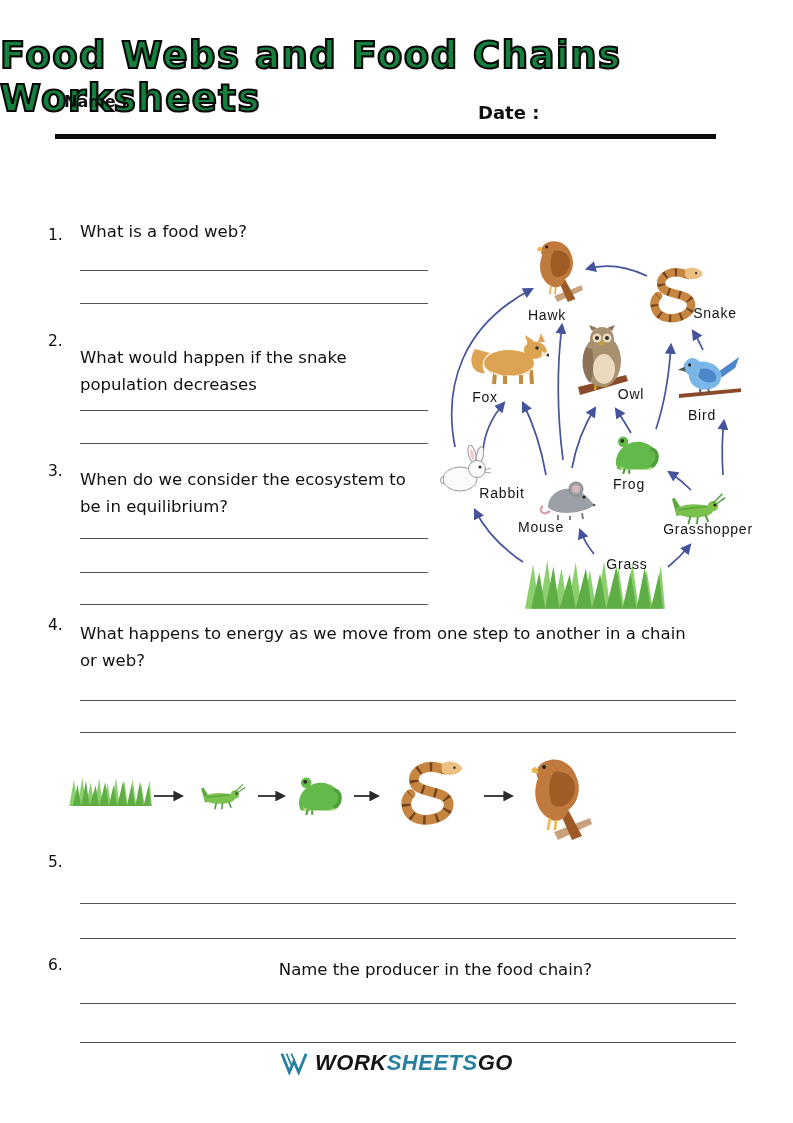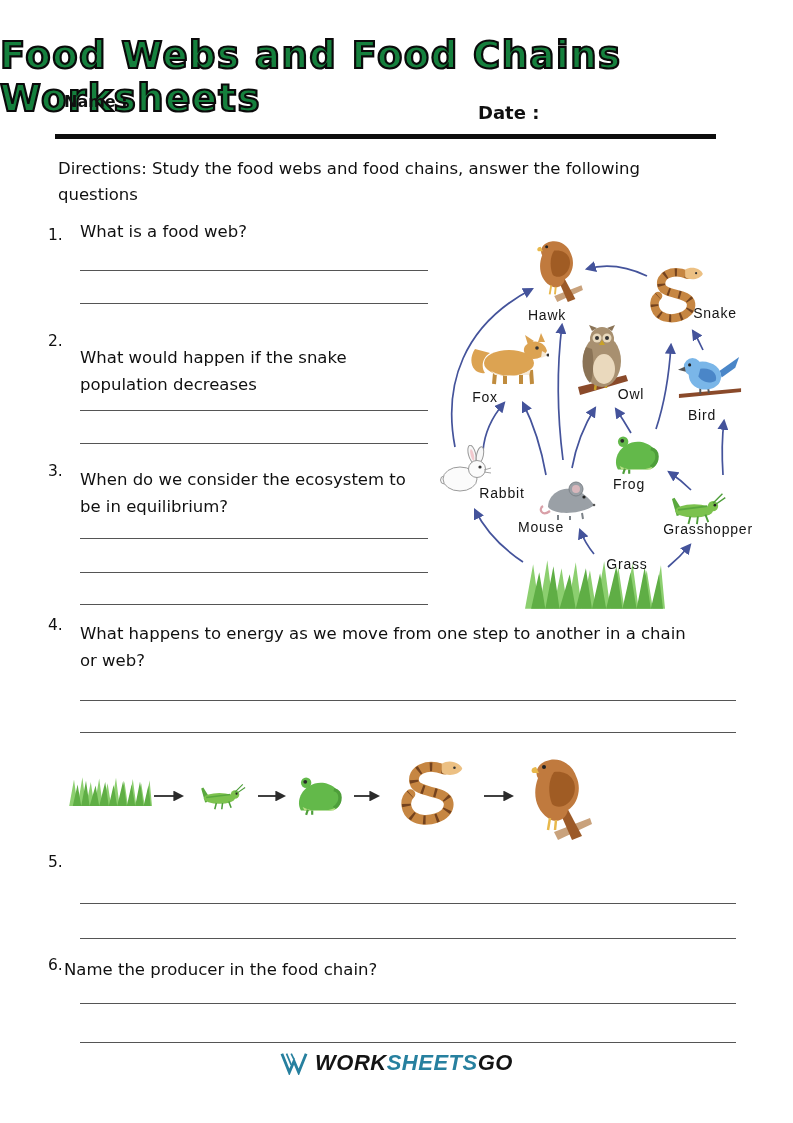--- a/index.html
+++ b/index.html
@@ -17,21 +17,21 @@
   .date-label  { position:absolute; left:478px; top:102px; font-size:18px; font-weight:700; }
   .header-rule { position:absolute; left:55px; top:134px; width:661px; height:5px; background:#0d0d0d; }
   .directions  { position:absolute; left:58px; top:156px; font-size:16.5px; line-height:26px; }
   .qnum  { position:absolute; font-size:15.5px; }
   .qtext { position:absolute; font-size:16.5px; line-height:27px; }
   .q1n {left:48px; top:226px;}  .q1t {left:80px; top:218px; width:400px;}
   .q2n {left:48px; top:332px;}  .q2t {left:80px; top:344px; width:360px;}
   .q3n {left:48px; top:462px;}  .q3t {left:80px; top:466px; width:380px;}
   .q4n {left:48px; top:616px;}  .q4t {left:80px; top:620px; width:680px;}
   .q5n {left:48px; top:853px;}  .q5t {left:80px; top:853px; width:400px;}
-  .q6n {left:48px; top:956px;}  .q6t {left:64px; top:956px; width:500px;}
+  .q6n {left:48px; top:956px;}  .q6t {left:92px; top:956px; width:500px;text-align:right;}
   .aline { position:absolute; height:0; border-top:1.7px solid #555; }
   .web-svg   { position:absolute; left:435px; top:225px; }
   .chain-svg { position:absolute; left:60px;  top:750px; }
   .weblabel {
     font-family:"Liberation Sans", sans-serif; font-size:14px;
     letter-spacing:0.8px; fill:#141414;
   }
   .footer {
     position:absolute; top:1050px; left:0; width:100%;
     display:flex; justify-content:center; align-items:center; gap:7px;
@@ -46,24 +46,20 @@
 <body>
 
 <div class="page">
 
   <h1 class="title">Food Webs and Food Chains Worksheets</h1>
 
   <div class="name-label">Name :</div>
   <div class="date-label">Date :</div>
   <div class="header-rule"></div>
 
-  <div class="directions">
-    <div>Directions: Study the food webs and food chains, answer the following</div>
-    <div>questions</div>
-  </div>
 
   <div class="qnum q1n">1.</div>
   <div class="qtext q1t">
     <div>What is a food web?</div>
   </div>
   <div class="aline" style="left:80px;top:270px;width:348px;"></div>
   <div class="aline" style="left:80px;top:303px;width:348px;"></div>
 
   <div class="qnum q2n">2.</div>
   <div class="qtext q2t">

